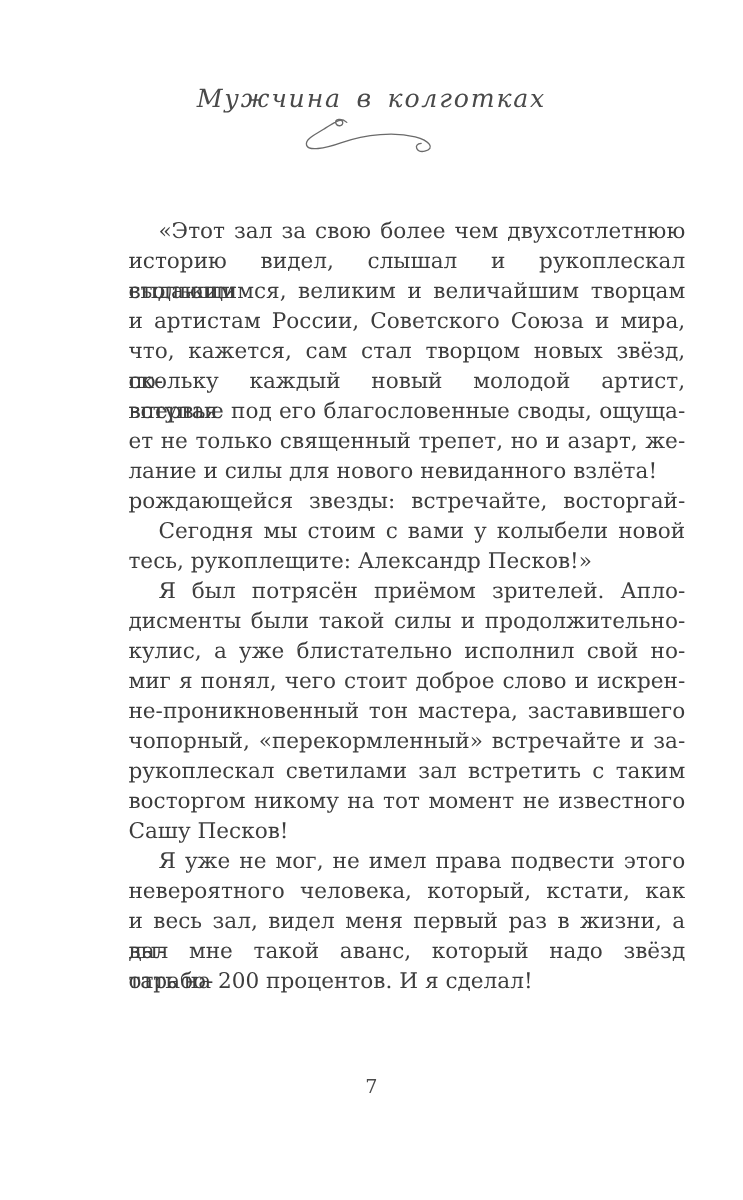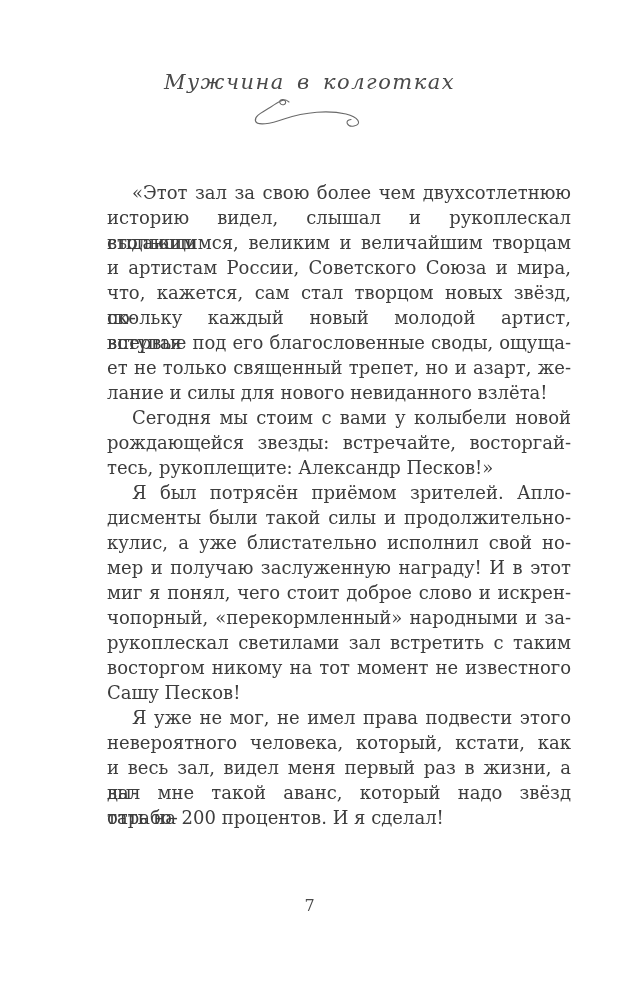--- a/index.html
+++ b/index.html
@@ -95,29 +95,29 @@
   <div class="text-block" id="text-block">
       <div class="text-line indent">«Этот зал за свою более чем двухсотлетнюю</div>
       <div class="text-line">историю видел, слышал и рукоплескал стольким</div>
       <div class="text-line">выдающимся, великим и величайшим творцам</div>
       <div class="text-line">и артистам России, Советского Союза и мира,</div>
       <div class="text-line">что, кажется, сам стал творцом новых звёзд, по-</div>
       <div class="text-line">скольку каждый новый молодой артист, вступая</div>
       <div class="text-line">впервые под его благословенные своды, ощуща-</div>
       <div class="text-line">ет не только священный трепет, но и азарт, же-</div>
       <div class="text-line par-end">лание и силы для нового невиданного взлёта!</div>
+      <div class="text-line">рождающейся звезды: встречайте, восторгай-</div>
       <div class="text-line indent">Сегодня мы стоим с вами у колыбели новой</div>
-      <div class="text-line">рождающейся звезды: встречайте, восторгай-</div>
       <div class="text-line par-end">тесь, рукоплещите: Александр Песков!»</div>
       <div class="text-line indent">Я был потрясён приёмом зрителей. Апло-</div>
       <div class="text-line">дисменты были такой силы и продолжительно-</div>
       <div class="text-line">кулис, а уже блистательно исполнил свой но-</div>
-      <div class="text-line">мер и получаю заслуженную награду! И в этот</div>
       <div class="text-line">миг я понял, чего стоит доброе слово и искрен-</div>
-      <div class="text-line">чопорный, «перекормленный» народными и за-</div>
+      <div class="text-line">не-проникновенный тон мастера, заставившего</div>
+      <div class="text-line">чопорный, «перекормленный» встречайте и за-</div>
       <div class="text-line">рукоплескал светилами зал встретить с таким</div>
       <div class="text-line">восторгом никому на тот момент не известного</div>
       <div class="text-line par-end">Сашу Песков!</div>
       <div class="text-line indent">Я уже не мог, не имел права подвести этого</div>
       <div class="text-line">невероятного человека, который, кстати, как</div>
       <div class="text-line">и весь зал, видел меня первый раз в жизни, а вы-</div>
       <div class="text-line">дал мне такой аванс, который надо звёзд отрабо-</div>
       <div class="text-line par-end">тать на 200 процентов. И я сделал!</div>
     </div>
 

